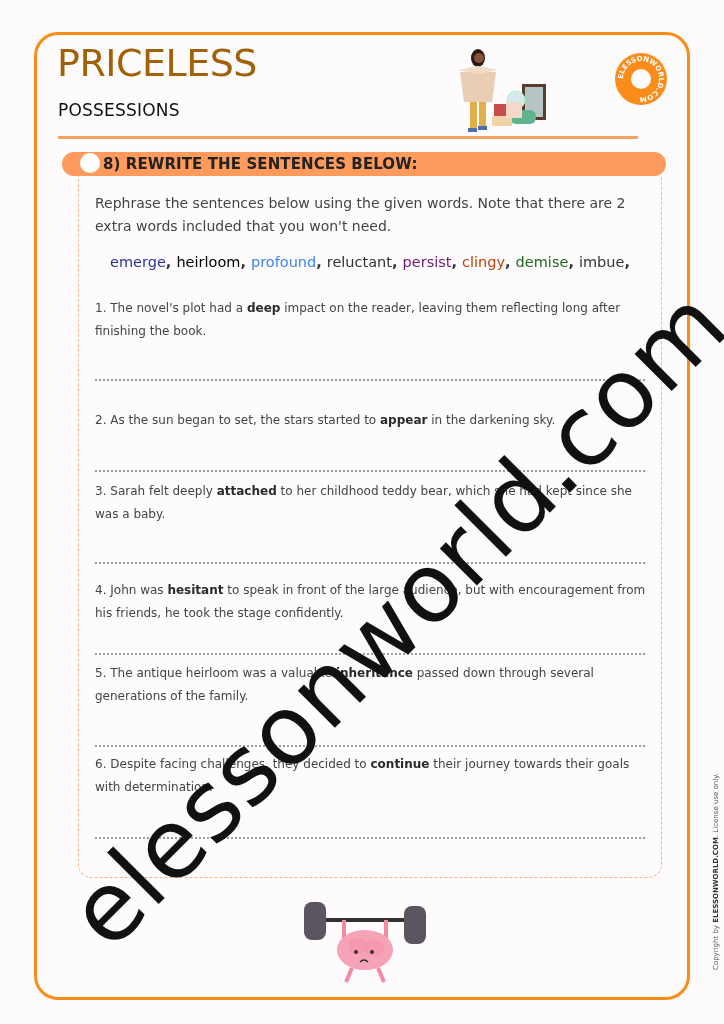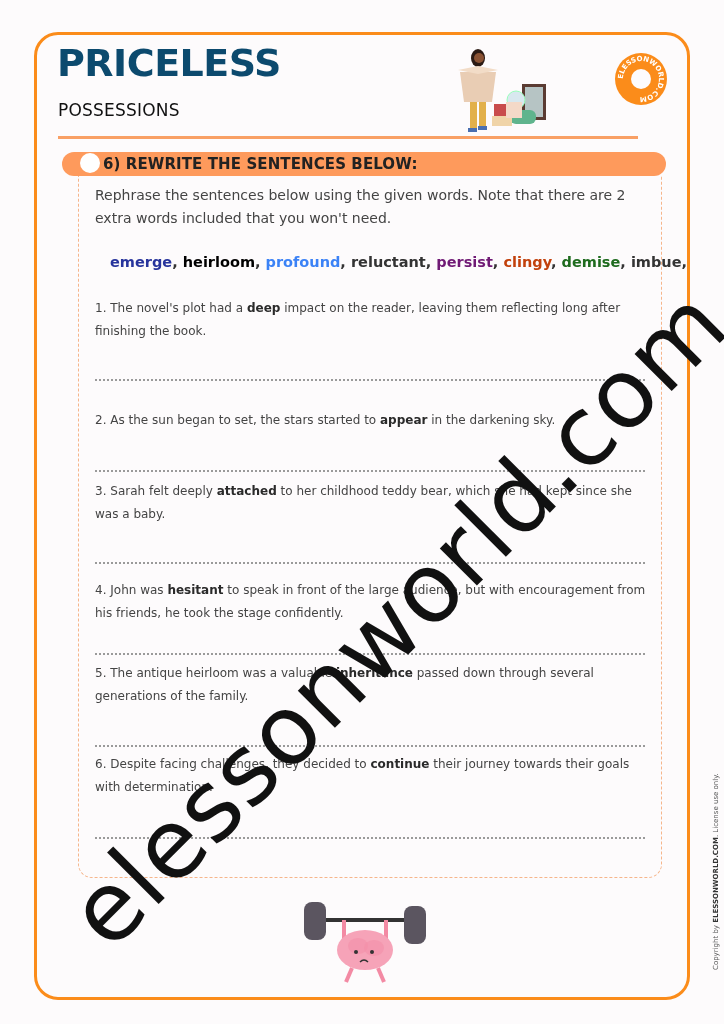--- a/index.html
+++ b/index.html
@@ -5,22 +5,22 @@
     * { box-sizing: border-box; margin: 0; padding: 0; }
     html, body { width: 724px; height: 1024px; background: #fdfbfc; overflow: hidden; }
     body { position: relative; font-family: "DejaVu Sans", "Liberation Sans", sans-serif; color: #3f3f3f; }
 
     .page-frame {
       position: absolute; left: 34px; top: 32px; width: 656px; height: 968px;
       border: 3px solid #fb8c1a; border-radius: 24px; background: #fdfbfc;
     }
     .title {
       position: absolute; left: 57px; top: 44px;
-      font-family: "DejaVu Sans", sans-serif; font-weight: bold; font-size: 38px;
-      color: #0c4a6e; letter-spacing: -0.5px; line-height: 1;
+      font-family: "DejaVu Sans", sans-serif; font-weight: normal; font-size: 38px;
+      color: #a16207; letter-spacing: -0.5px; line-height: 1;
     }
     .subtitle {
       position: absolute; left: 58px; top: 100px;
       font-family: "DejaVu Sans", sans-serif; font-weight: normal; font-size: 17px;
       color: #111; letter-spacing: 0.2px;
     }
     .header-rule {
       position: absolute; left: 58px; top: 136px; width: 580px; height: 3px;
       background: #f9a065;
     }
@@ -41,28 +41,28 @@
       letter-spacing: 0.1px;
     }
 
     .content-box {
       position: absolute; left: 78px; top: 176px; width: 584px; height: 702px;
       border-left: 1px dashed #f6b58a; border-right: 1px dashed #f6b58a; border-bottom: 1px dashed #f6b58a;
       border-radius: 0 0 14px 14px;
     }
 
     .instructions {
-      position: absolute; left: 95px; top: 184px; width: 560px;
+      position: absolute; left: 95px; top: 192px; width: 560px;
       font-size: 14px; line-height: 23px; color: #444;
     }
     .word-bank {
       position: absolute; left: 110px; top: 254px; width: 560px;
       font-size: 14.5px; font-weight: bold; color: #333; white-space: nowrap;
     }
-    .word-bank span { font-weight: bold; }
+    .word-bank span { font-weight: normal; }
 
     .question {
       position: absolute; left: 95px; width: 560px;
       font-size: 12px; line-height: 23px; color: #444;
     }
     .question b { color: #2a2a2a; }
     .answer-line {
       position: absolute; left: 95px; width: 550px; height: 0;
       border-top: 2px dotted #9a9a9a;
     }
@@ -122,21 +122,21 @@
   <defs>
     <path id="logoArc" d="M 27,27 m -18,0 a 18,18 0 1,1 36,0 a 18,18 0 1,1 -36,0"></path>
   </defs>
   <text font-family="DejaVu Sans, sans-serif" font-size="7" font-weight="bold" fill="#fff">
     <textPath href="#logoArc">ELESSONWORLD.COM</textPath>
   </text>
 </svg>
 
 <div class="section-bar"></div>
 <div class="section-bullet"></div>
-<div class="section-title">6) REWRITE THE SENTENCES BELOW:</div>
+<div class="section-title">8) REWRITE THE SENTENCES BELOW:</div>
 
 <div class="content-box"></div>
 
 <div class="instructions">Rephrase the sentences below using the given words. Note that there are 2 extra words included that you won't need.</div>
 
 <div class="word-bank">
   <span style="color:#27349c">emerge</span>,
   <span style="color:#000000">heirloom</span>,
   <span style="color:#3b82f6">profound</span>,
   <span style="color:#333">reluctant</span>,

